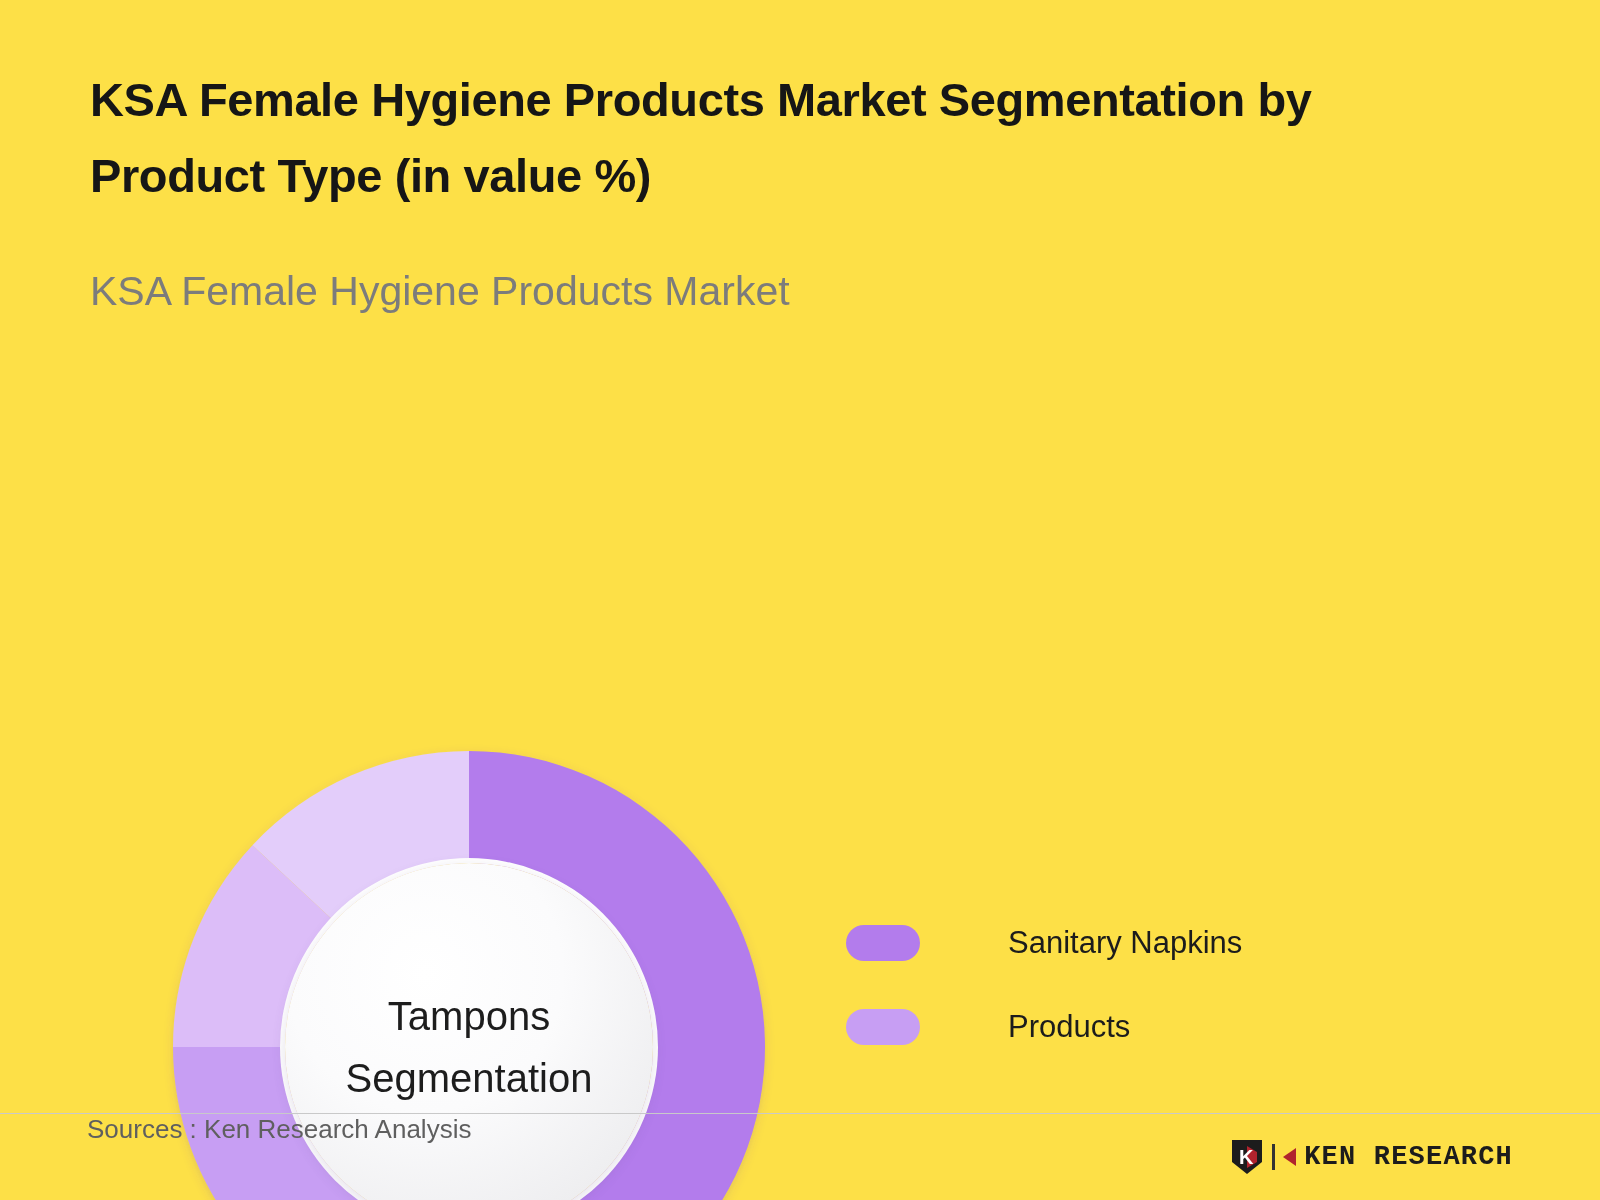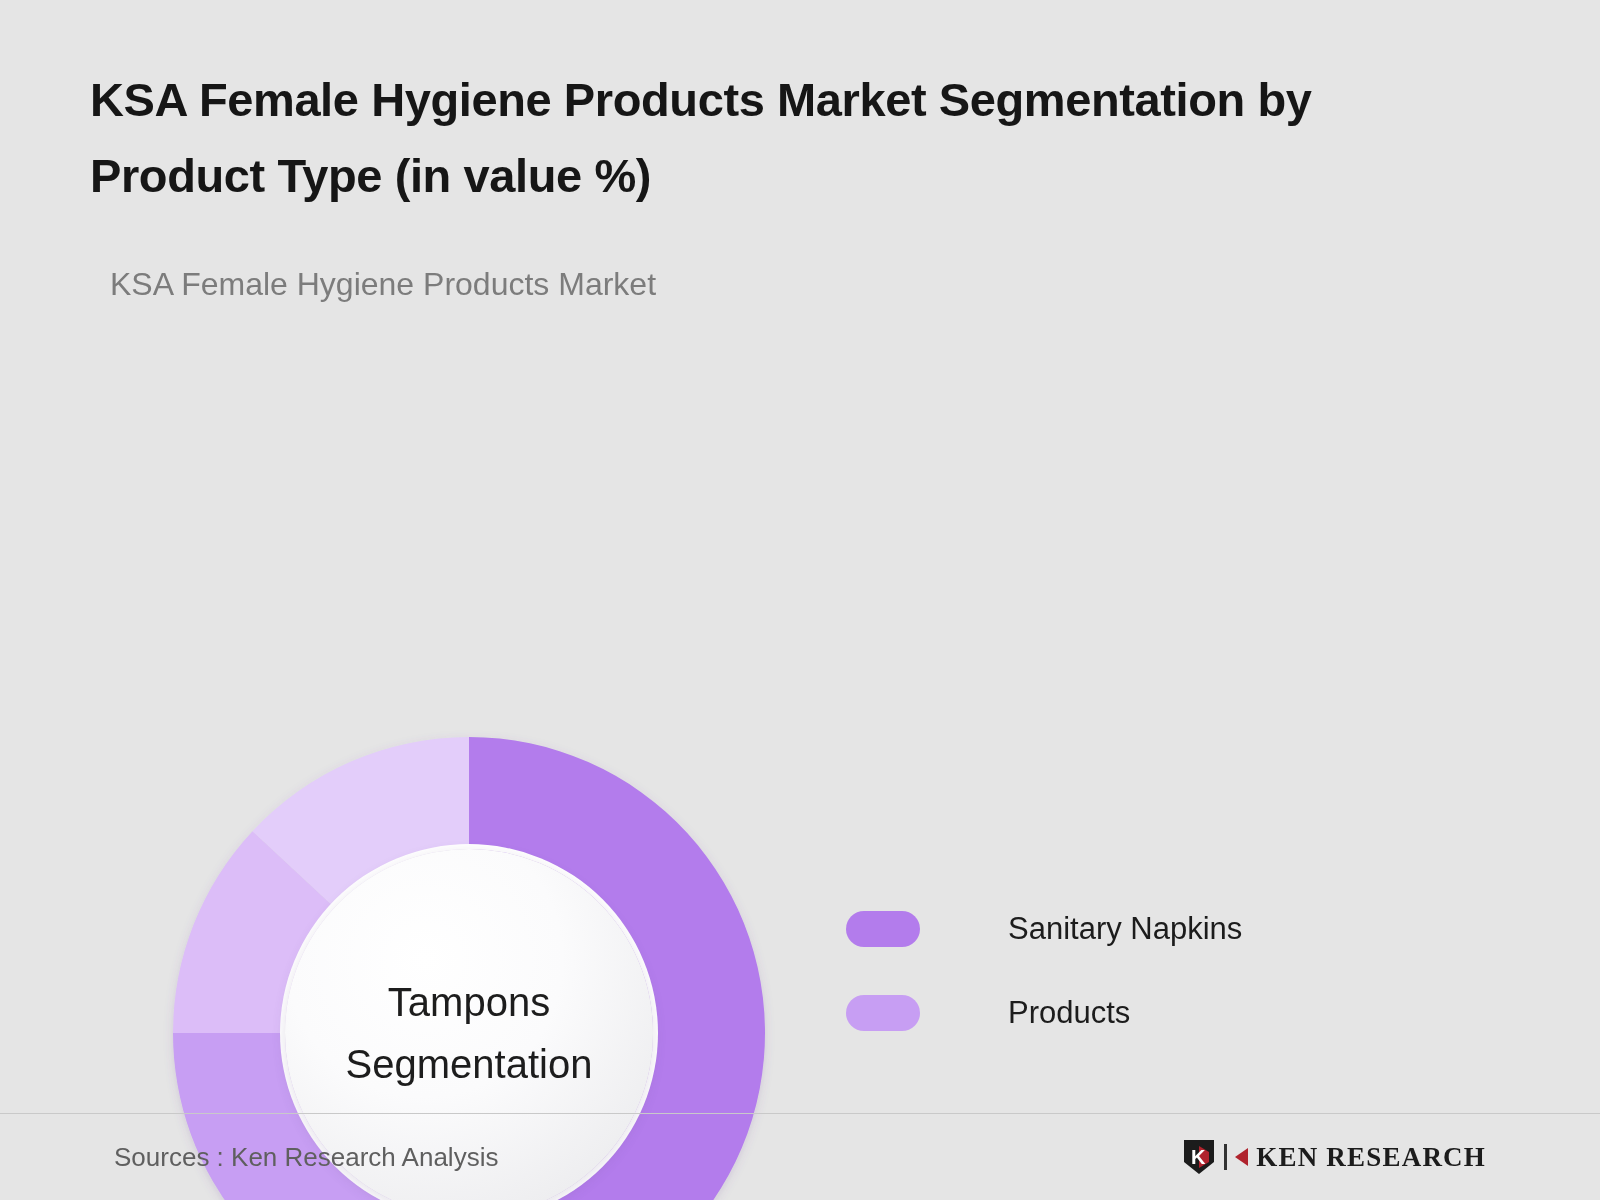--- a/index.html
+++ b/index.html
@@ -12,21 +12,21 @@
     width: 1600px;
     height: 1200px;
     font-family: "Liberation Sans", "DejaVu Sans", sans-serif;
     color: #1a1a1a;
     position: relative;
     overflow: hidden;
   }
   .slide {
     position: absolute;
     inset: 0;
-    background: #e5e5e5;
+    background: #fde047;
     display: flex;
     flex-direction: column;
   }
 
   
   .header {
     padding: 62px 90px 0 90px;
   }
   .page-title {
     font-size: 47px;
@@ -34,26 +34,25 @@
     line-height: 1.62;
     letter-spacing: -0.4px;
     color: #161616;
     margin: 0;
     max-width: 1360px;
   }
   .subtitle-block {
     margin-top: 46px;
   }
   .subtitle-line {
-    font-size: 32px;
+    font-size: 41px;
     line-height: 1.52;
     color: #7c7c7c;
     font-weight: normal;
     white-space: nowrap;
-    margin-left: 20px;
   }
 
   
   .content {
     position: relative;
     flex: 1 1 auto;
   }
 
   .donut-wrap {
     position: absolute;
@@ -129,23 +128,22 @@
     height: 1px;
     background: #c9c9c9;
   }
   .footer {
     position: absolute;
     left: 0;
     right: 0;
     bottom: 0;
     height: 86px;
     display: flex;
-    align-items: center;
     justify-content: space-between;
-    padding: 0 114px;
+    padding: 0 87px;
     box-sizing: border-box;
   }
   .footer-sources {
     font-size: 26px;
     color: #5f5f5f;
     white-space: nowrap;
   }
   .brand {
     display: flex;
     align-items: center;
@@ -163,21 +161,21 @@
   }
   .brand-caret {
     width: 0;
     height: 0;
     border-top: 9px solid transparent;
     border-bottom: 9px solid transparent;
     border-right: 13px solid #b0232d;
     flex: 0 0 auto;
   }
   .brand-name {
-    font-family: Liberation Serif, serif;
+    font-family: Liberation Mono, monospace;
     font-size: 27px;
     font-weight: bold;
     letter-spacing: 1.2px;
     color: #1c1c1c;
     white-space: nowrap;
   }
 </style>
 </head>
 <body>
 

